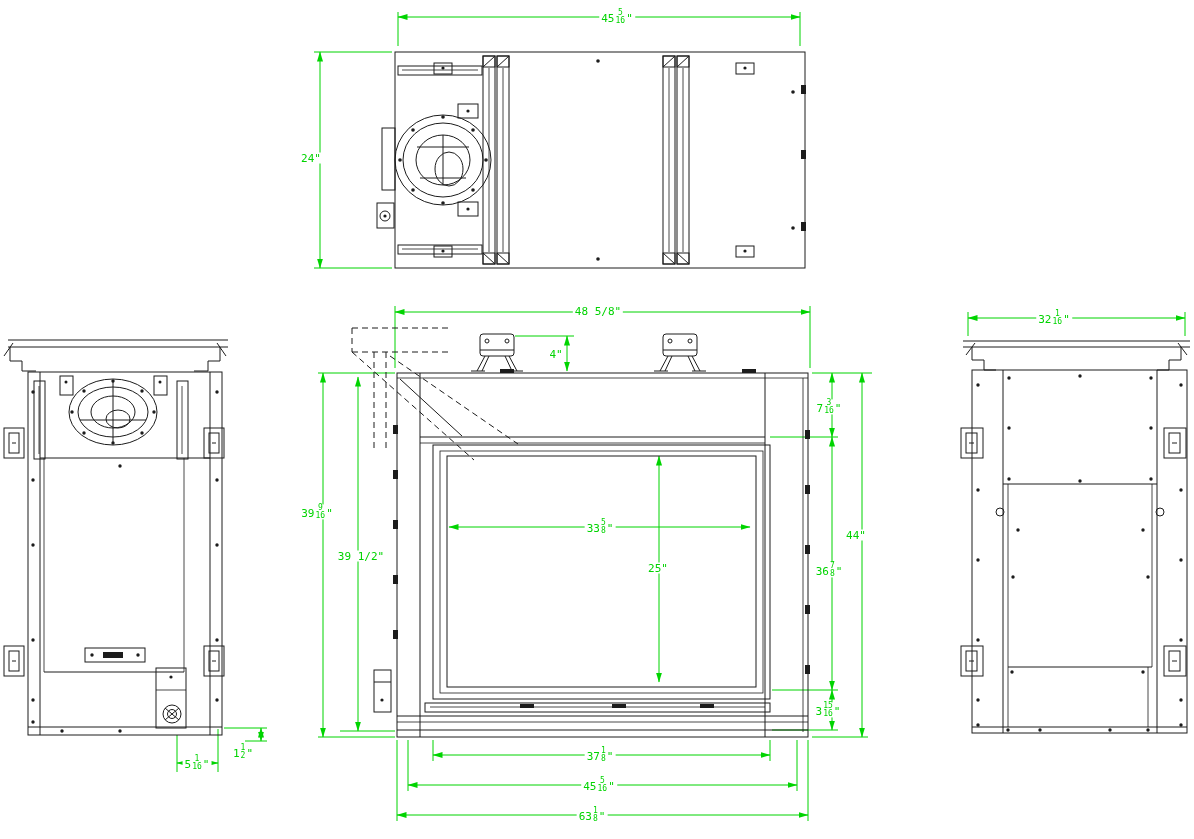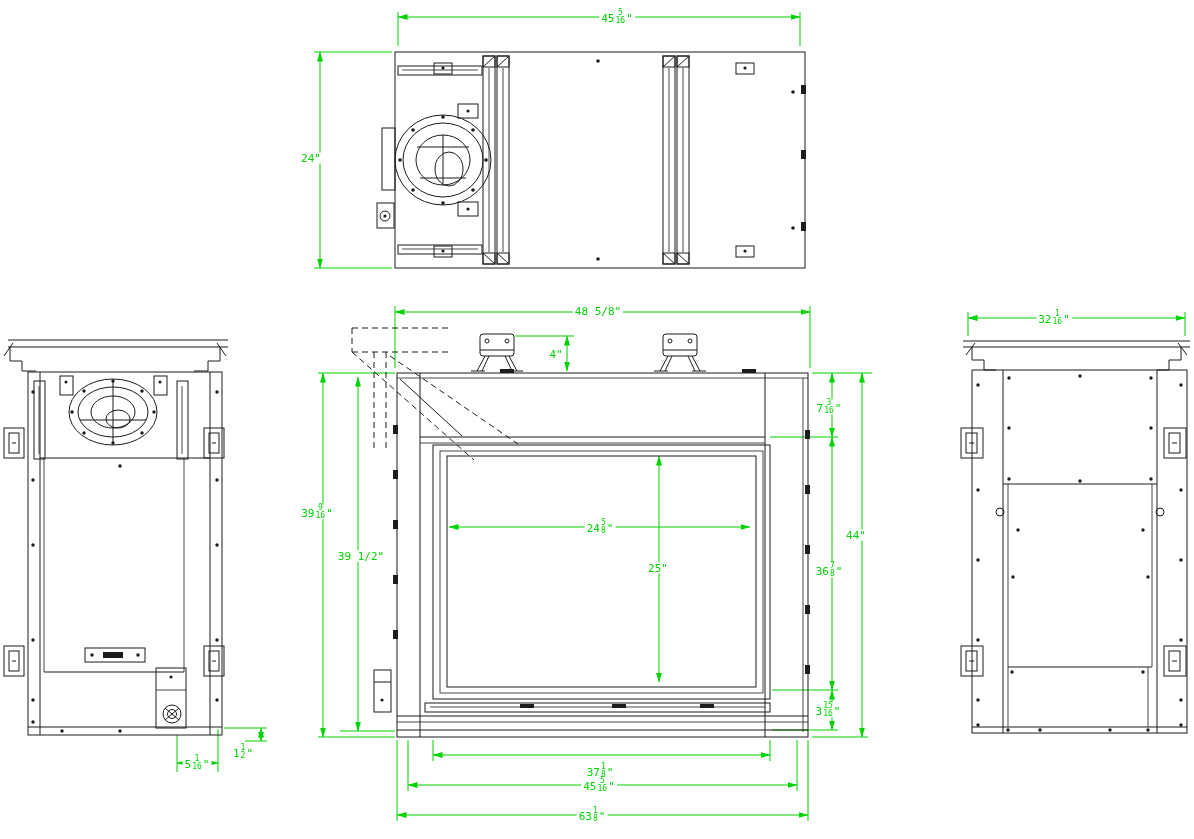--- a/index.html
+++ b/index.html
@@ -447,21 +447,21 @@
 <span class="dim" style="left:828px;top:710px">
       <span>3</span>
       <span class="fr">
         <i>15</i>
         <i>16</i>
       </span>
       <span>"</span>
     </span>
 
 <span class="dim" style="left:600px;top:527px">
-      <span>24</span>
+      <span>33</span>
       <span class="fr">
         <i>5</i>
         <i>8</i>
       </span>
       <span>"</span>
     </span>
 
 <span class="dim" style="left:658px;top:568px">
       <span>25"</span>
     </span>
@@ -472,21 +472,21 @@
         <i>9</i>
         <i>16</i>
       </span>
       <span>"</span>
     </span>
 
 <span class="dim" style="left:361px;top:556px">
       <span>39 1/2"</span>
     </span>
 
-<span class="dim" style="left:600px;top:771px">
+<span class="dim" style="left:600px;top:755px">
       <span>37</span>
       <span class="fr">
         <i>1</i>
         <i>8</i>
       </span>
       <span>"</span>
     </span>
 
 <span class="dim" style="left:599px;top:785px">
       <span>45</span>

